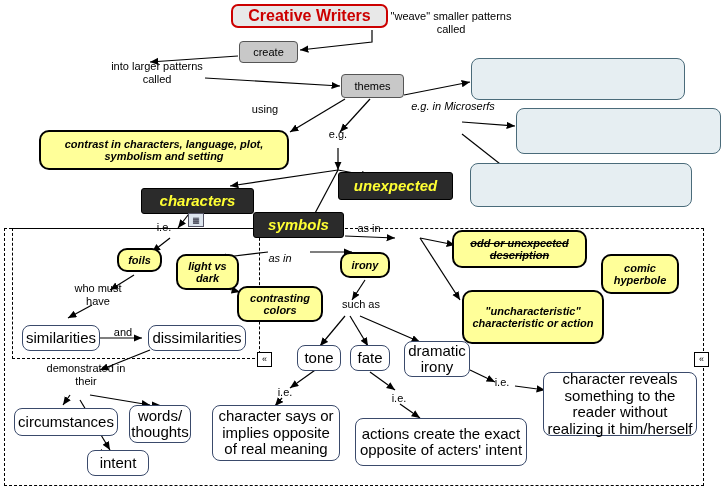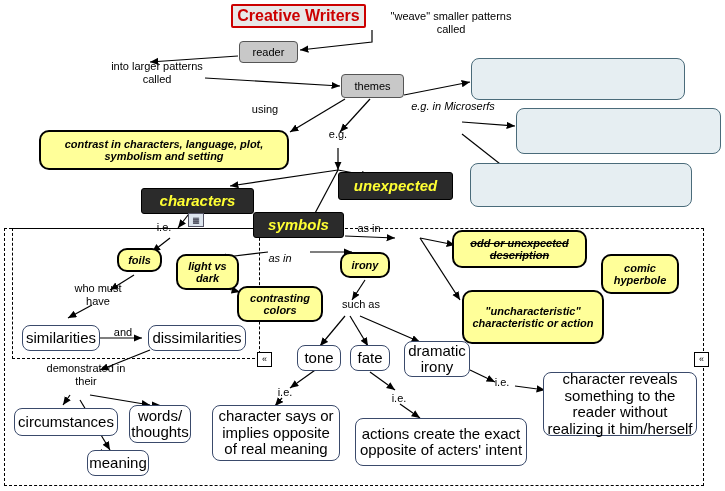--- a/index.html
+++ b/index.html
@@ -167,23 +167,23 @@
       <path d="M282,398 L275,406"></path>
 
       <path d="M370,372 L395,390" marker-end=""></path>
       <path d="M400,404 L420,418"></path>
 
       <path d="M470,370 L495,382" marker-end=""></path>
       <path d="M515,386 L545,390"></path>
     </g>
   </svg>
 
-  <div class="node n-title" style="left:231px; top:4px; width:135px; height:24px;">Creative Writers</div>
-
-  <div class="node n-gray" style="left:239px; top:41px; width:59px; height:22px;">reader</div>
+  <div class="node n-title" style="left:231px; top:4px; width:157px; height:24px;border-radius:7px;">Creative Writers</div>
+
+  <div class="node n-gray" style="left:239px; top:41px; width:59px; height:22px;">create</div>
 
   <div class="node n-gray" style="left:341px; top:74px; width:63px; height:24px;">themes</div>
 
   <div class="node n-yellow" style="left:39px; top:130px; width:250px; height:40px;">contrast in characters, language, plot, symbolism and setting</div>
 
   <div class="node n-dark" style="left:141px; top:188px; width:113px; height:26px;">characters</div>
 
   <div class="node n-dark" style="left:338px; top:172px; width:115px; height:28px;">unexpected</div>
 
   <div class="node n-dark" style="left:253px; top:212px; width:91px; height:26px;">symbols</div>
@@ -203,21 +203,21 @@
   <div class="node n-yellow" style="left:462px; top:290px; width:142px; height:54px;">"uncharacteristic" characteristic or action</div>
 
   <div class="node n-white" style="left:22px; top:325px; width:78px; height:26px;">similarities</div>
 
   <div class="node n-white" style="left:148px; top:325px; width:98px; height:26px;">dissimilarities</div>
 
   <div class="node n-white" style="left:14px; top:408px; width:104px; height:28px;">circumstances</div>
 
   <div class="node n-white" style="left:129px; top:405px; width:62px; height:38px;">words/ thoughts</div>
 
-  <div class="node n-white" style="left:87px; top:450px; width:62px; height:26px;">meaning</div>
+  <div class="node n-white" style="left:87px; top:450px; width:62px; height:26px;">intent</div>
 
   <div class="node n-white" style="left:297px; top:345px; width:44px; height:26px;">tone</div>
 
   <div class="node n-white" style="left:350px; top:345px; width:40px; height:26px;">fate</div>
 
   <div class="node n-white" style="left:404px; top:341px; width:66px; height:36px;">dramatic irony</div>
 
   <div class="node n-white" style="left:212px; top:405px; width:128px; height:56px;">character says or implies opposite of real meaning</div>
 
   <div class="node n-white" style="left:355px; top:418px; width:172px; height:48px;">actions create the exact opposite of acters' intent</div>

